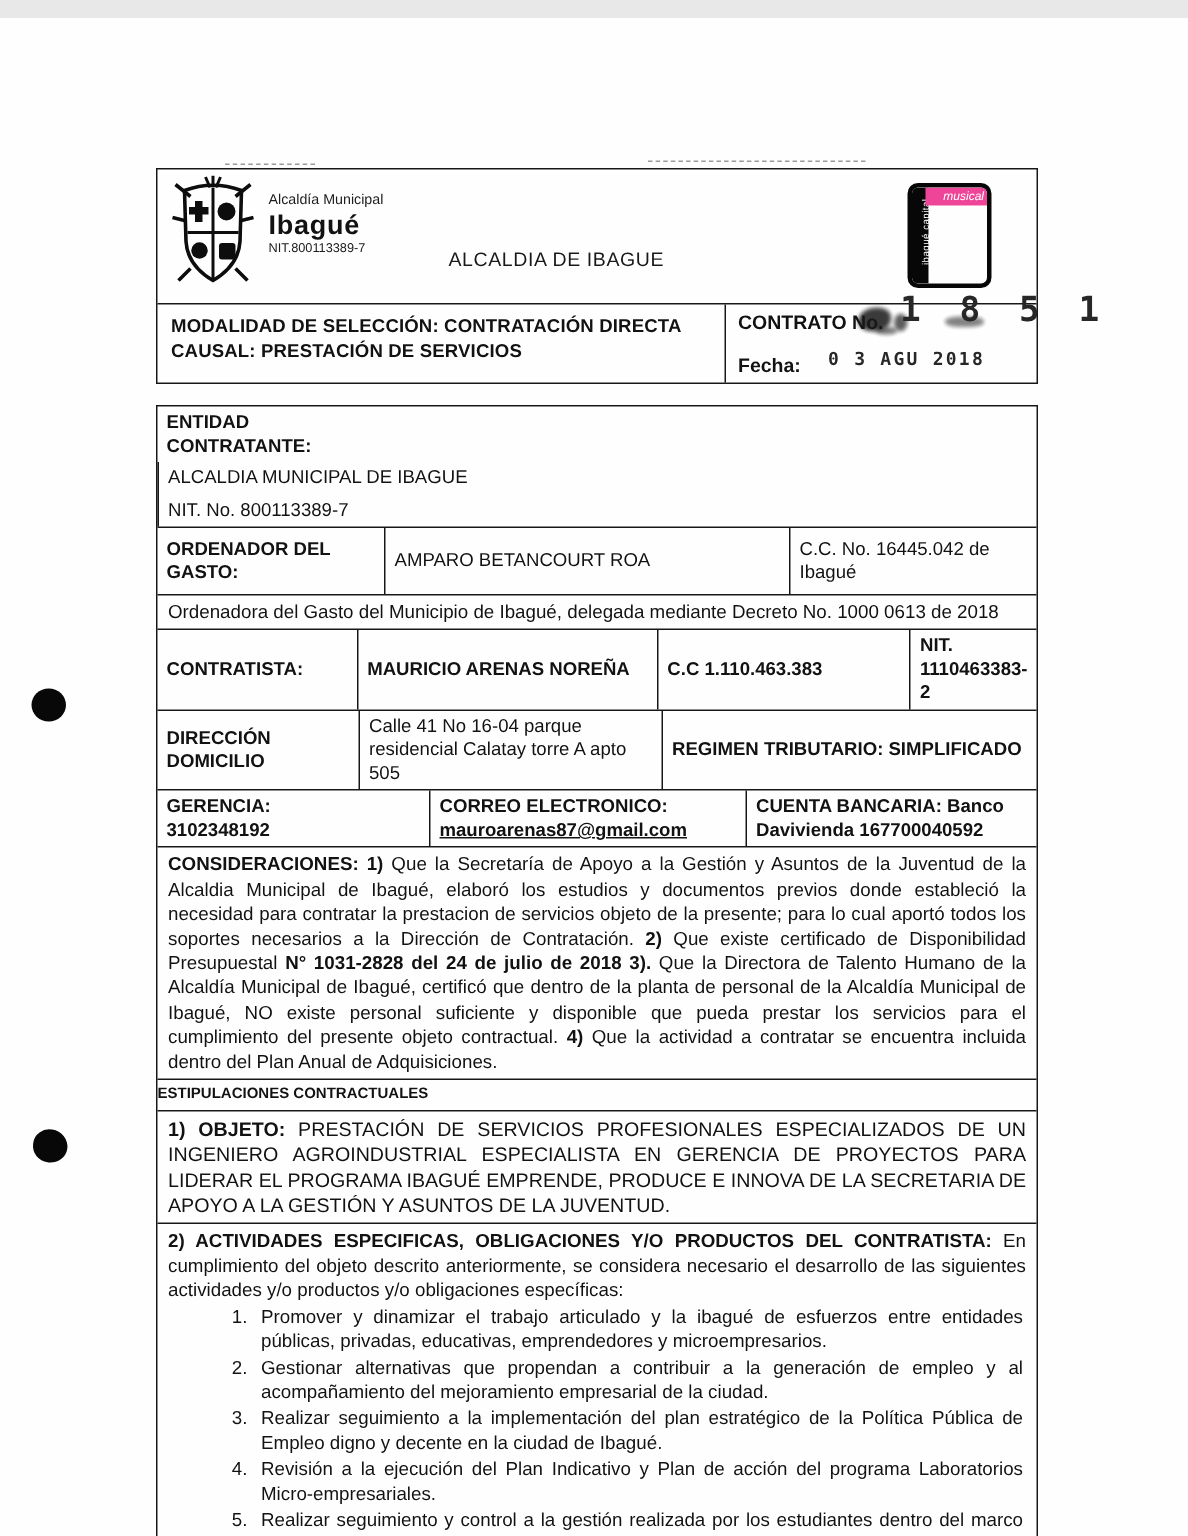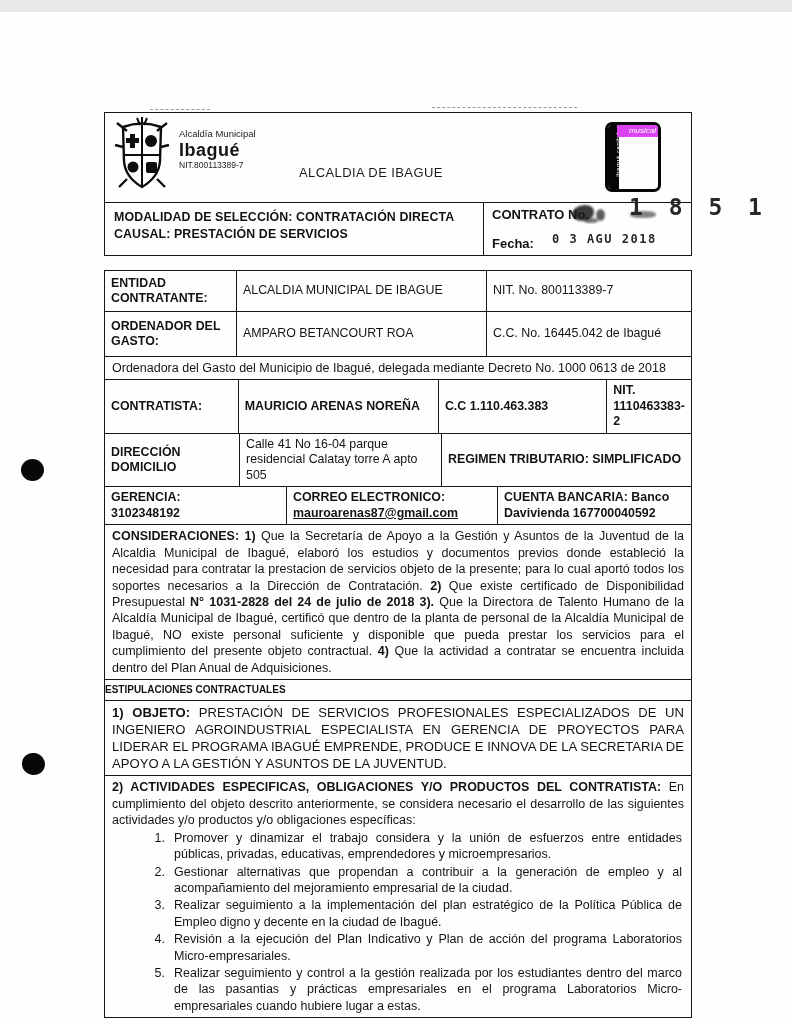--- a/index.html
+++ b/index.html
@@ -20,53 +20,53 @@
   .hdr-top{position:relative;height:89px;}
   .coa{position:absolute;left:8px;top:4px;width:58px;height:76px;}
   .logo-text{position:absolute;left:74px;top:16px;line-height:1.15;}
   .logo-org{font-size:9.5px;color:#222;}
   .logo-city{font-size:18px;font-weight:bold;letter-spacing:.5px;}
   .logo-nit{font-size:8.5px;color:#222;}
   .hdr-title{position:absolute;left:194px;top:52px;font-size:13px;letter-spacing:.4px;color:#1d1d1d;}
   
   .seal{position:absolute;left:500px;top:9px;width:50px;height:64px;border:3px solid #0c0c0c;
         border-radius:7px;background:#fff;overflow:hidden;}
-  .seal-topbar{position:absolute;left:9px;top:0;right:0;height:12px;background:#d946ef;color:#fff;
+  .seal-topbar{position:absolute;left:9px;top:0;right:0;height:12px;background:#ec4899;color:#fff;
         font-size:8px;font-style:italic;text-align:right;padding-right:2px;line-height:12px;}
   .seal-sidebar{position:absolute;left:0;top:0;bottom:0;width:11px;background:#0c0c0c;}
   .seal-sidetext{position:absolute;left:-20px;top:26px;width:60px;transform:rotate(-90deg);
         color:#fff;font-size:6.5px;text-align:center;letter-spacing:.3px;}
   .hdr-bot{display:flex;border-top:1.6px solid #1b1b1b;height:52px;gap:10px;}
   .hdr-bot-left{width:368px;box-sizing:border-box;padding:6px 0 0 9px;}
   .hdr-bot-left div{font-weight:bold;font-size:12.4px;line-height:17px;letter-spacing:.1px;}
   .hdr-bot-right{flex:1;position:relative;border-left:1.6px solid #1b1b1b;}
   .contrato-label{position:absolute;left:8px;top:4px;font-weight:bold;font-size:13px;}
-  .stamp-num{position:absolute;left:145px;top:-9px;font-family:"DejaVu Sans Mono",monospace;
+  .stamp-num{position:absolute;left:116px;top:-9px;font-family:"DejaVu Sans Mono",monospace;
         font-weight:bold;font-size:23px;letter-spacing:6px;color:#2b2b2b;white-space:nowrap;}
   .fecha-label{position:absolute;left:8px;top:33px;font-weight:bold;font-size:13px;}
   .stamp-date{position:absolute;left:68px;top:29px;font-family:"DejaVu Sans Mono",monospace;
         font-weight:bold;font-size:12px;letter-spacing:1.5px;color:#2b2b2b;white-space:nowrap;}
   .smudge{position:absolute;background:#1c1c1c;filter:blur(1.3px);opacity:.85;}
   .sm1{left:88px;top:2px;width:22px;height:16px;border-radius:60% 40% 55% 45%;}
   .sm2{left:112px;top:6px;width:9px;height:12px;border-radius:50%;opacity:.7;}
   .sm3{left:146px;top:8px;width:26px;height:7px;border-radius:40%;opacity:.55;}
   .sm4{left:100px;top:15px;width:14px;height:5px;opacity:.6;border-radius:40%;}
 
   
   .tbl{position:absolute;left:104px;top:258px;width:586px;border:1.6px solid #1b1b1b;background:#fff;}
   .r{display:flex;border-top:1.6px solid #1b1b1b;align-items:stretch;}
-  .r:first-child{border-top:none;}
+  .r:first-child{border-top:none;flex-direction:column;}
   .c{box-sizing:border-box;border-left:1.6px solid #1b1b1b;padding:3px 6px;
      display:flex;flex-direction:column;justify-content:center;font-size:12.4px;line-height:15.5px;}
   .c:first-child{border-left:none;}
   .lbl{font-weight:bold;}
   .w131{width:131px;}.w250{width:250px;}.w134{width:134px;}.w202{width:202px;}
   .w170{width:170px;}.w181{width:181px;}.w211{width:211px;}
   .grow{flex:1;}
-  .mh40{min-height:40px;}.mh44{min-height:44px;}.mh36{min-height:36px;}
+  .mh40{min-height:40px;}.mh44{min-height:44px;gap:20px;}.mh36{min-height:36px;}
   .mh40b{min-height:40px;}.mh34{min-height:34px;}
   .full{display:block;padding:3px 7px;font-size:12.5px;line-height:16.4px;text-align:justify;}
   .underl{text-decoration:underline;}
   .center-row{display:block;text-align:center;font-weight:bold;font-size:10px;padding:2px 0;}
   .objeto{display:block;padding:3px 7px;font-size:13.1px;line-height:17px;text-align:justify;}
   .activ-par{margin:0 0 1px 0;}
   .item{display:flex;margin-top:1px;}
   .item .num{width:20px;margin-left:33px;margin-right:9px;text-align:right;flex:none;}
   .item .itx{flex:1;text-align:justify;padding-right:2px;}
   b{font-weight:bold;}
@@ -195,21 +195,21 @@
       </div>
     </div>
 
     <div class="r">
       <div class="full">
         <div class="activ-par">
           <b>2) ACTIVIDADES ESPECIFICAS, OBLIGACIONES Y/O PRODUCTOS DEL CONTRATISTA:</b><span> En cumplimiento del objeto descrito anteriormente, se considera necesario el desarrollo de las siguientes actividades y/o productos y/o obligaciones específicas:</span>
         </div>
         <div class="item">
           <span class="num">1.</span>
-          <span class="itx">Promover y dinamizar el trabajo considera y la unión de esfuerzos entre entidades públicas, privadas, educativas, emprendedores y microempresarios.</span>
+          <span class="itx">Promover y dinamizar el trabajo articulado y la ibagué de esfuerzos entre entidades públicas, privadas, educativas, emprendedores y microempresarios.</span>
         </div>
         <div class="item">
           <span class="num">2.</span>
           <span class="itx">Gestionar alternativas que propendan a contribuir a la generación de empleo y al acompañamiento del mejoramiento empresarial de la ciudad.</span>
         </div>
         <div class="item">
           <span class="num">3.</span>
           <span class="itx">Realizar seguimiento a la implementación del plan estratégico de la Política Pública de Empleo digno y decente en la ciudad de Ibagué.</span>
         </div>
         <div class="item">

